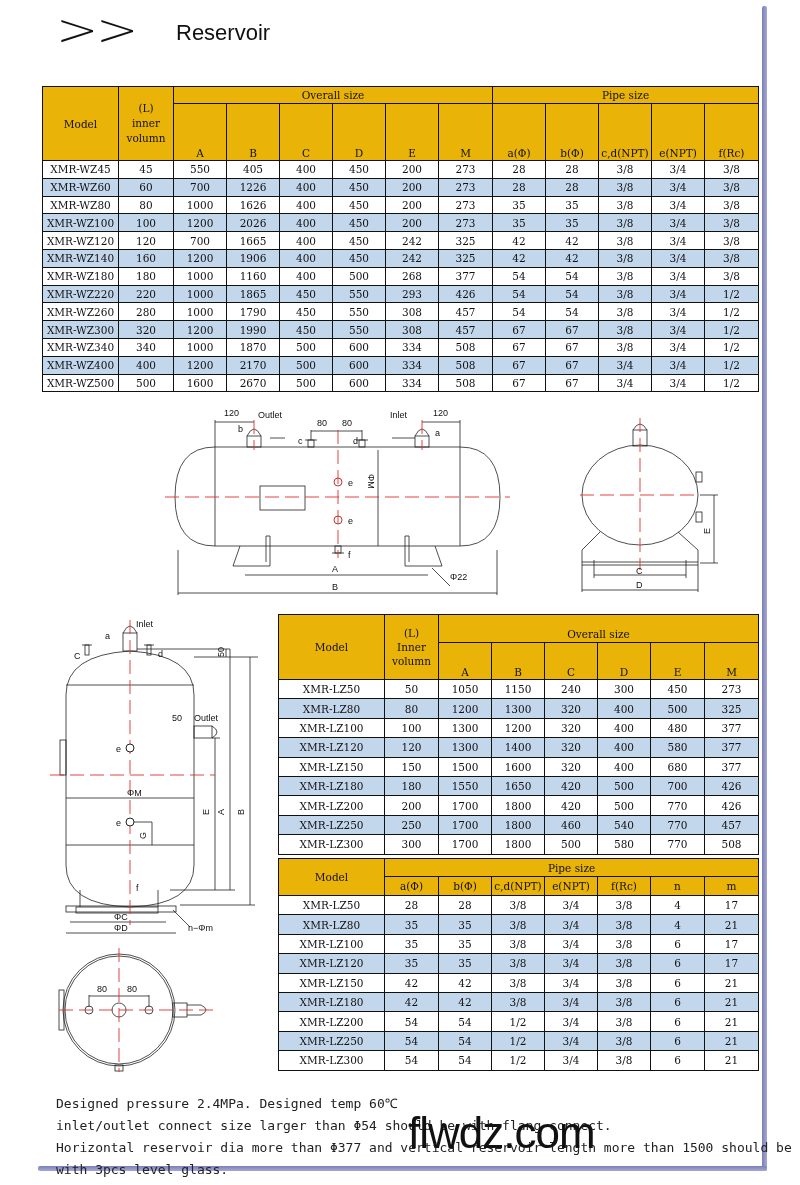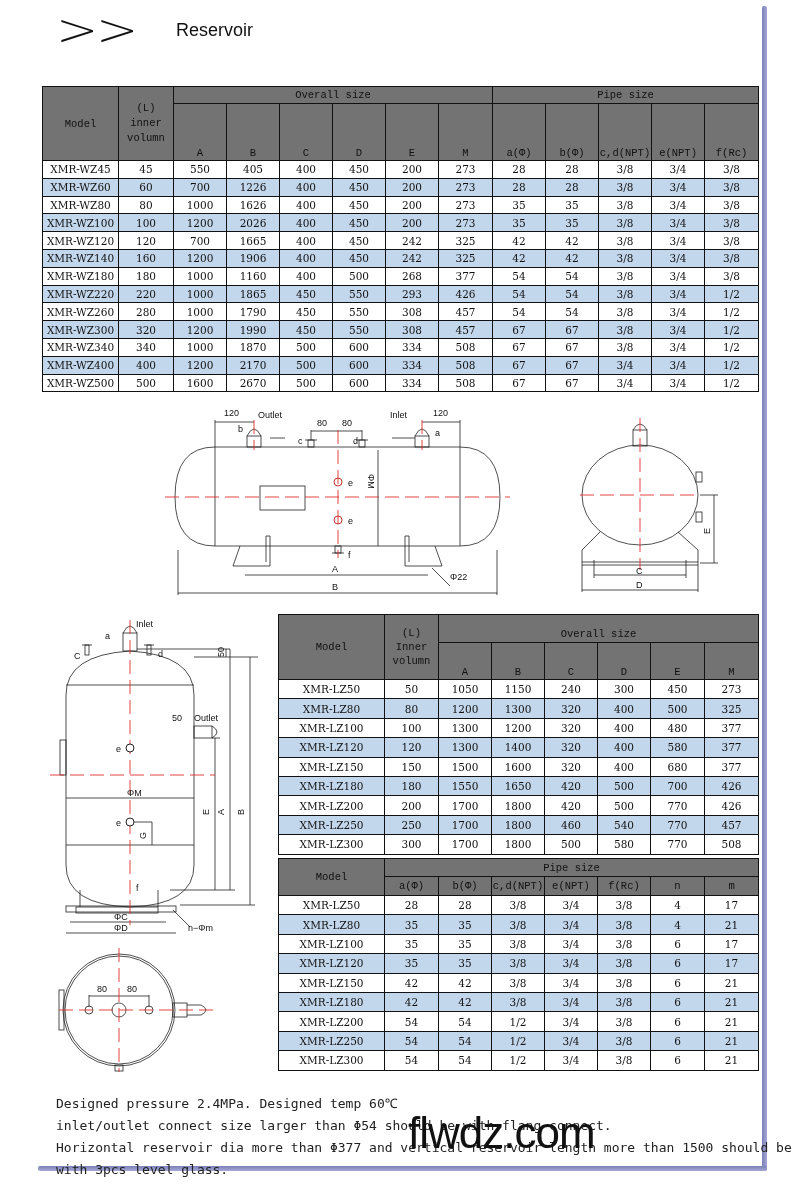--- a/index.html
+++ b/index.html
@@ -16,32 +16,32 @@
     border-radius: 2px;
   }
 
   .header-chevrons {
     position: absolute; left: 56px; top: 8px; font-family: "DejaVu Sans", sans-serif;
     font-size: 44px; font-weight: 300; letter-spacing: -2px; line-height: 44px; color: #111;
     transform: scaleX(1.15); transform-origin: left top;
   }
   .header-title {
     position: absolute; left: 176px; top: 20px; font-family: "Liberation Sans", sans-serif;
-    font-size: 18px; color: #111;
+    font-size: 22px; color: #111;
   }
 
   table.spec {
     position: absolute; border-collapse: collapse; table-layout: fixed;
     font-family: "DejaVu Serif", "Liberation Serif", serif; font-size: 10.5px;
   }
   table.spec td, table.spec th {
     border: 1.5px solid #111; text-align: center; vertical-align: middle;
     font-weight: normal; padding: 0; white-space: nowrap; overflow: hidden;
   }
-  table.spec th { background: #737373; font-family: Liberation Mono, monospace; }
+  table.spec th { background: #eab308; }
   table.spec tr.alt td { background: #c3d7ec; }
   table.spec tr.norm td { background: #ffffff; }
   table.spec th.bottom { vertical-align: bottom; padding-bottom: 1px; }
   table.spec th.grp { text-align: center; padding-left: 0; }
 
   #table-wz { left: 42px; top: 86px; width: 716px; }
   #table-wz tr.body-row { height: 17.8px; }
 
   #table-lz { left: 278px; top: 614px; width: 480px; }
   #table-lz tr.body-row { height: 19.4px; }

